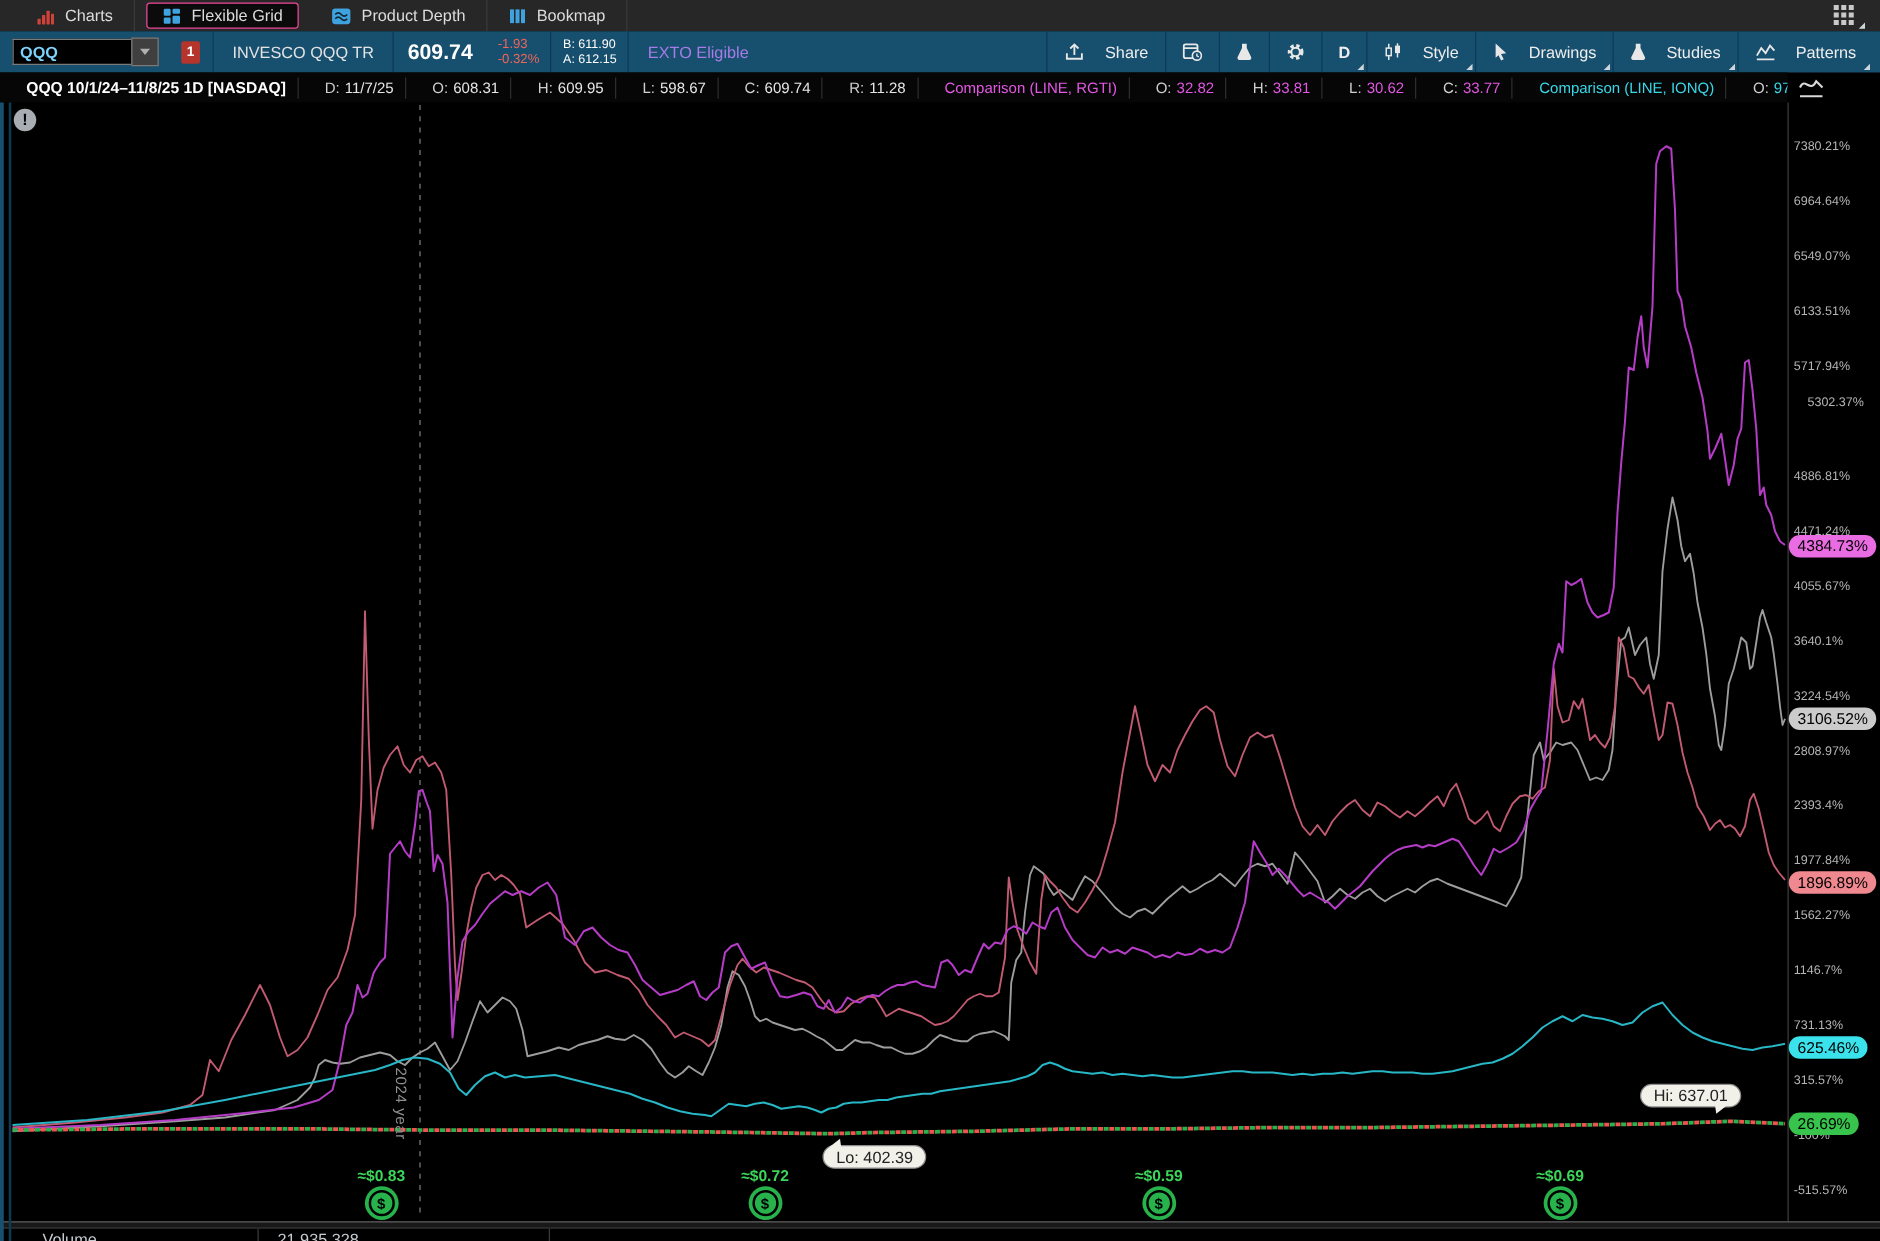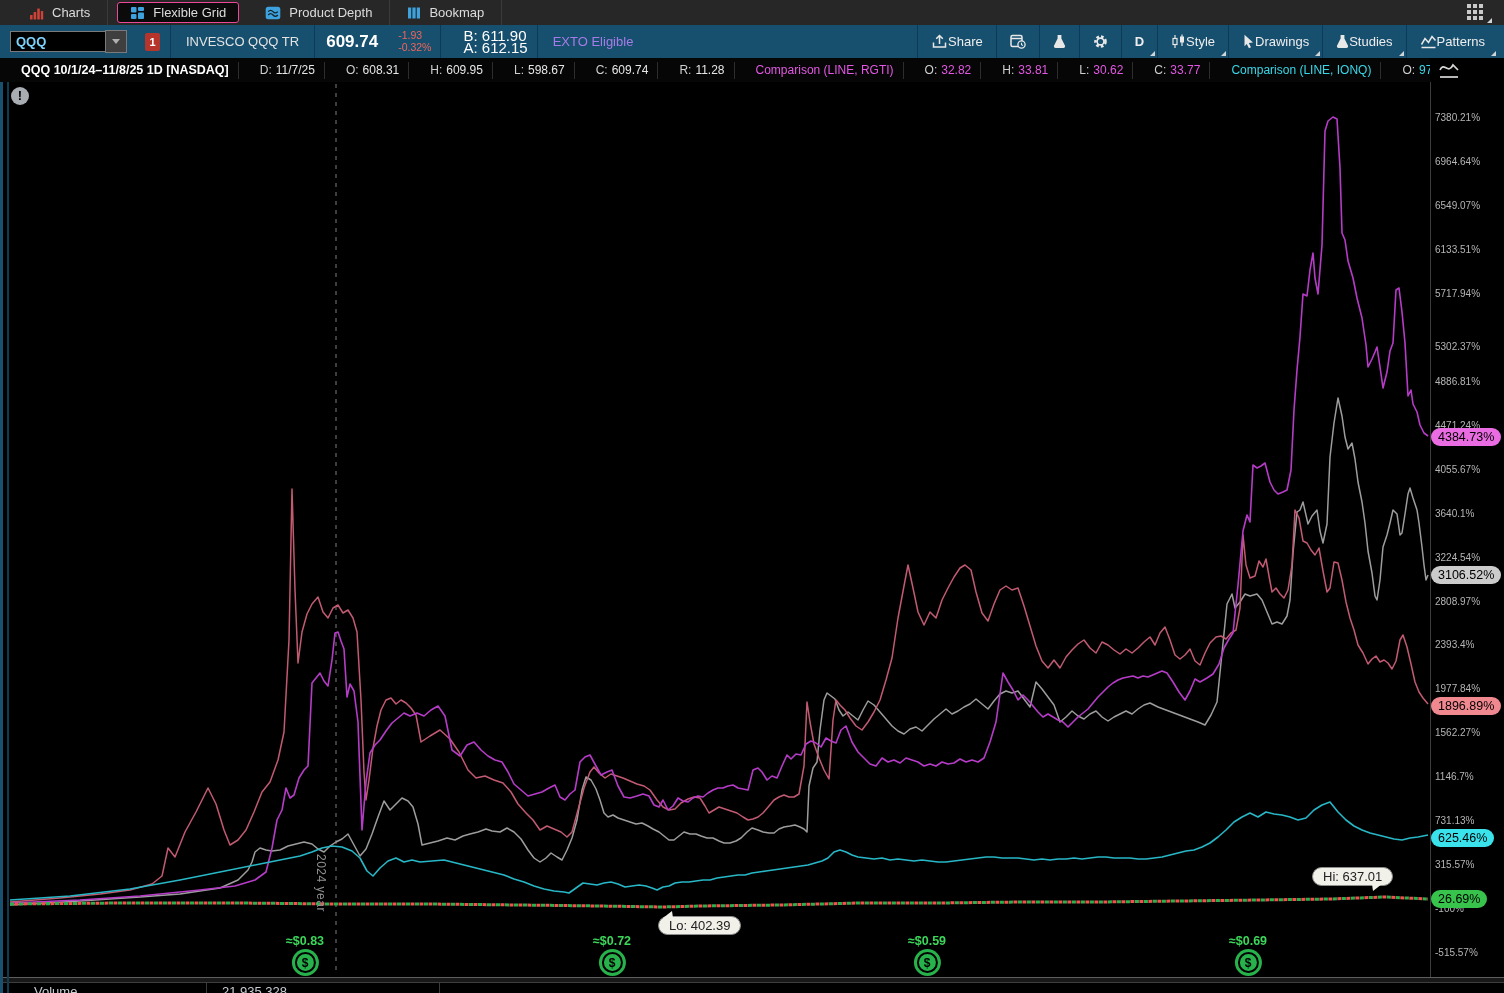--- a/index.html
+++ b/index.html
@@ -20,24 +20,24 @@
   .tb-left{display:flex;align-items:center;height:100%;}
   .sep{width:1px;height:100%;background:#0d3b57;}
   .symbol-box{display:flex;margin-left:10px;margin-right:8px;align-items:center;}
   input.sym{width:84px;height:19px;background:#000;border:1px solid #7a7a7a;border-right:none;color:#7dd3fc;font-weight:bold;font-size:13px;padding:0 5px;font-family:inherit;outline:none;}
   .sym-dd{width:20px;height:21px;background:#3f3f3f;border:1px solid #7a7a7a;display:flex;align-items:center;justify-content:center;}
   .sym-dd i{width:0;height:0;border-left:4px solid transparent;border-right:4px solid transparent;border-top:5px solid #b0b0b0;}
   .flag{margin:0 10px;background:#b5342c;width:15px;height:18px;color:#fff;font-size:11px;font-weight:bold;display:flex;align-items:center;justify-content:center;border-radius:2px;}
   .company{padding:0 15px;font-size:13px;color:#e3e3e3;white-space:nowrap;}
   .price{font-size:17px;font-weight:bold;padding:0 11px;color:#fff;}
   .chg{display:flex;flex-direction:column;font-size:10.5px;color:#f0655a;line-height:11.5px;padding:0 9px;text-align:left;}
-  .ba{display:flex;flex-direction:column;font-size:15px;color:#fff;line-height:11.5px;padding:0 9px;margin-left:13px;}
+  .ba{display:flex;flex-direction:column;font-size:10px;color:#fff;line-height:11.5px;padding:0 9px;}
   .exto{color:#a87ce8;font-size:13px;padding:0 15px;white-space:nowrap;}
   .tb-right{display:flex;height:100%;align-items:stretch;margin-right:6px;}
-  .tbtn{position:relative;display:flex;align-items:center;gap:0;padding:0 13px;font-size:13px;border-left:1px solid #0d3b57;color:#eee;white-space:nowrap;}
+  .tbtn{position:relative;display:flex;align-items:center;gap:16px;padding:0 13px;font-size:13px;border-left:1px solid #0d3b57;color:#eee;white-space:nowrap;}
   .caret{position:absolute;width:0;height:0;border-left:5px solid transparent;border-bottom:5px solid #cfd6da;right:2px;bottom:2px;}
 
   
   .ohlc{position:absolute;top:58px;left:0;width:1430px;height:24px;background:#060606;display:flex;align-items:center;overflow:hidden;}
   .cell{display:flex;align-items:center;gap:4px;padding:0 9px;height:17px;border-right:1px solid #2d2d2d;font-size:12px;color:#e6e6e6;white-space:nowrap;margin-left:12px;}
   .cell .lbl{color:#cfcfcf;}
   .cell.title .val{font-weight:bold;font-size:12.5px;color:#fff;}
   .cell.magenta .val{color:#e457e4;}
   .cell.cyan .val{color:#38d8e8;}
 
@@ -357,21 +357,21 @@
           </div>
         </div>
       </div>
     <div class="axis">
       <div id="ticks">
           <div class="tick" style="top: 30px;">7380.21%</div>
           <div class="tick" style="top: 74px;">6964.64%</div>
           <div class="tick" style="top: 118px;">6549.07%</div>
           <div class="tick" style="top: 162px;">6133.51%</div>
           <div class="tick" style="top: 206px;">5717.94%</div>
-          <div class="tick" style="top: 259px;">5302.37%</div>
+          <div class="tick" style="top: 235px; margin-left: 11px;">5302.37%</div>
           <div class="tick" style="top: 294px;">4886.81%</div>
           <div class="tick" style="top: 338px;">4471.24%</div>
           <div class="tick" style="top: 382px;">4055.67%</div>
           <div class="tick" style="top: 426px;">3640.1%</div>
           <div class="tick" style="top: 470px;">3224.54%</div>
           <div class="tick" style="top: 514px;">2808.97%</div>
           <div class="tick" style="top: 557px;">2393.4%</div>
           <div class="tick" style="top: 601px;">1977.84%</div>
           <div class="tick" style="top: 645px;">1562.27%</div>
           <div class="tick" style="top: 689px;">1146.7%</div>

